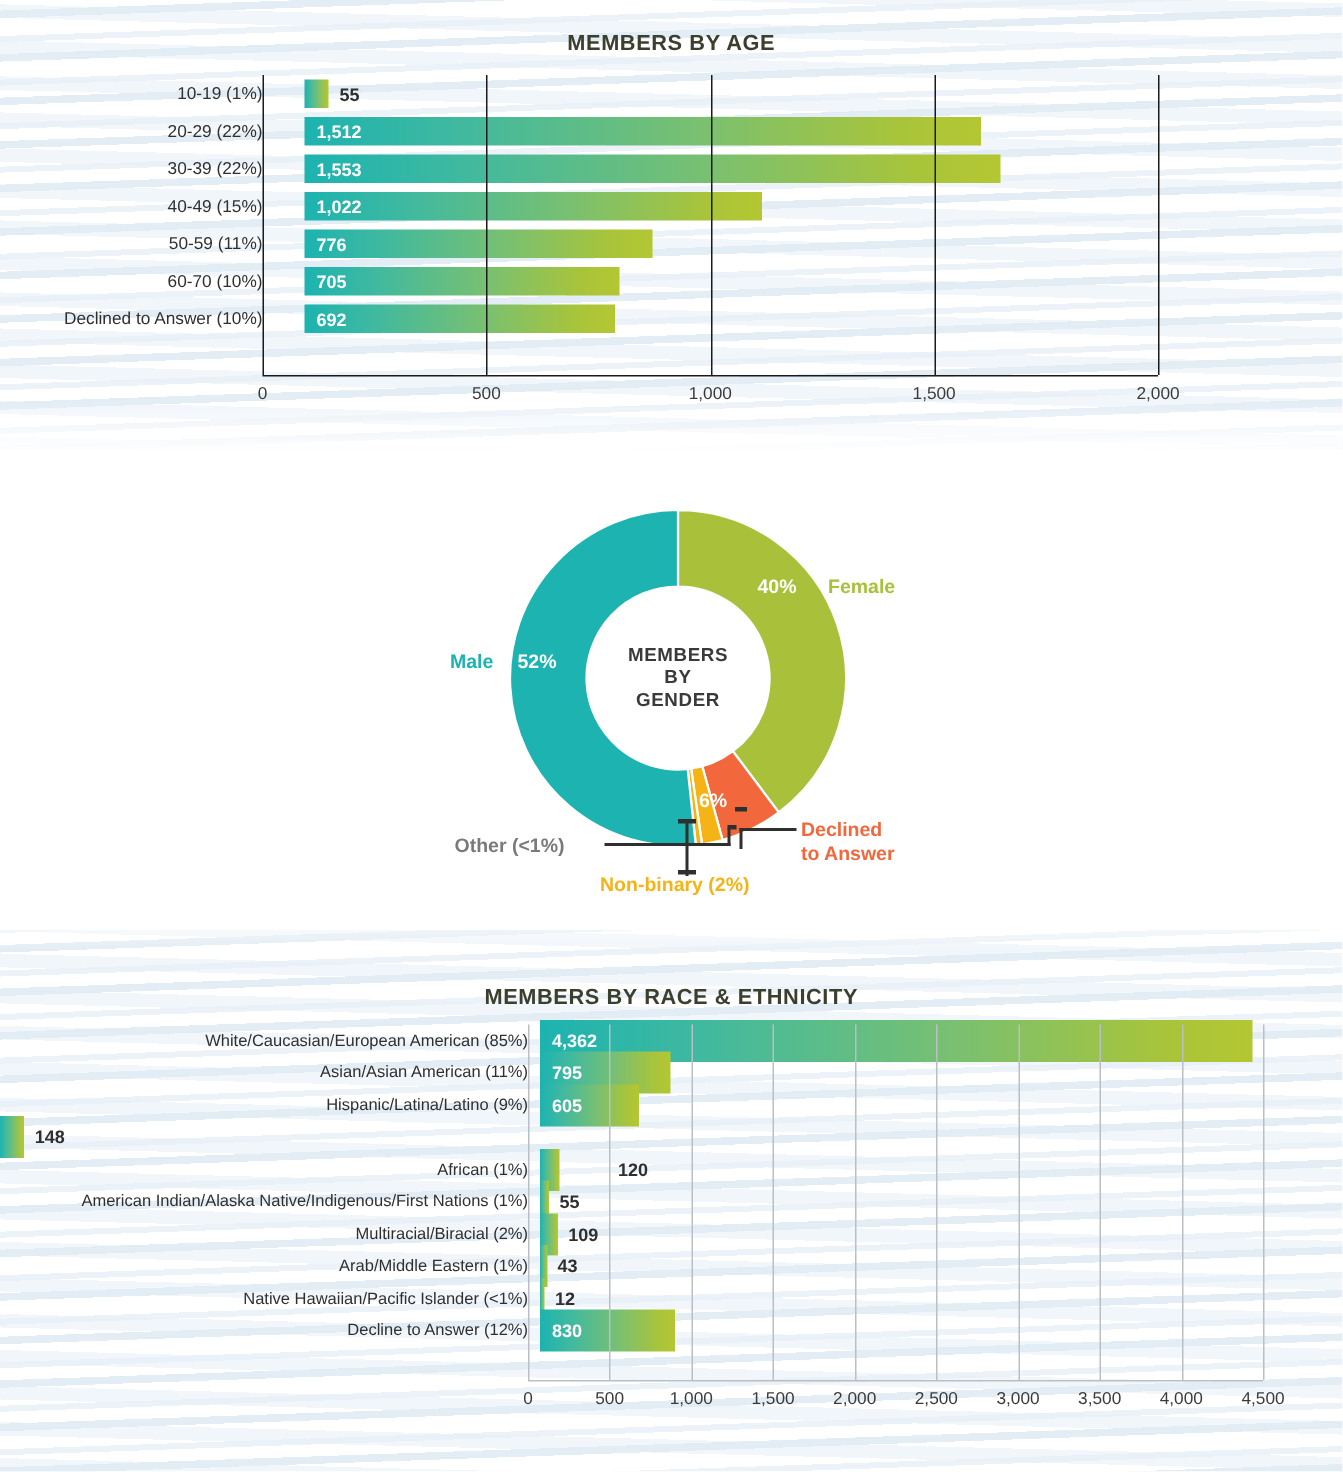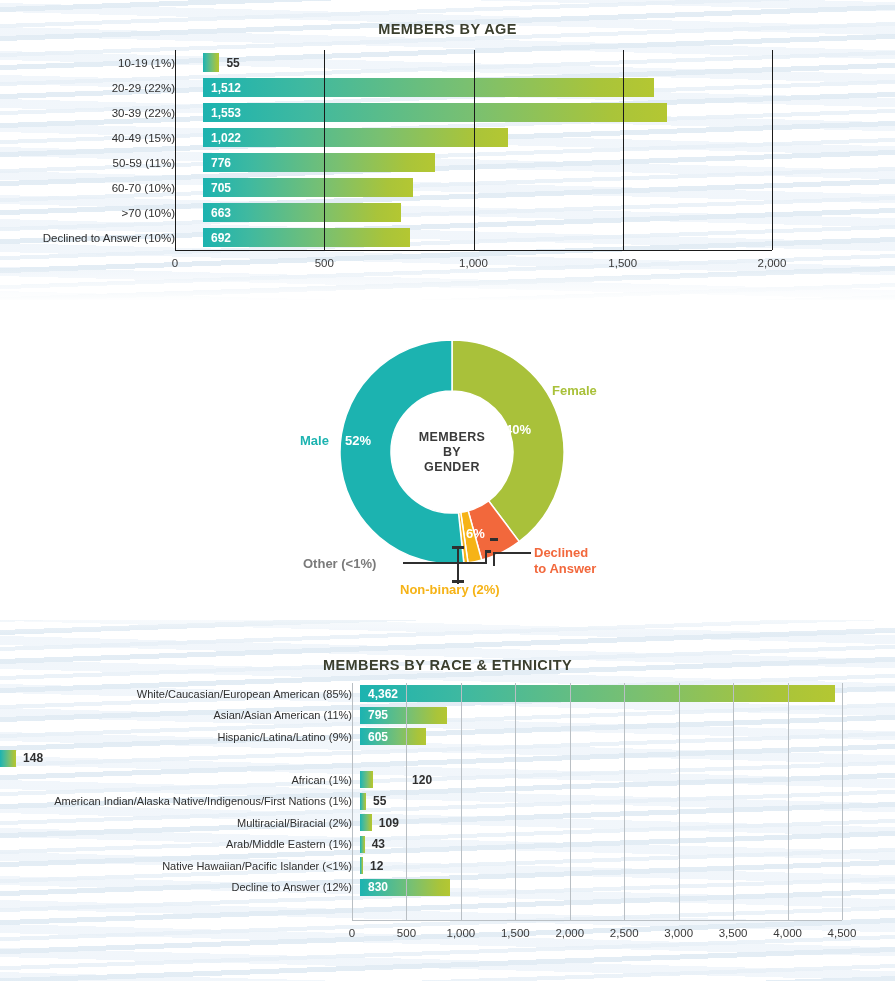--- a/index.html
+++ b/index.html
@@ -133,21 +133,21 @@
   #chart-age { left: 0; top: 50px; width: 895px; }
   #chart-age .hbar-label { width: 175px; }
   #chart-age .hbar-track { width: 597px; height: 19px; }
   #chart-age .hbar-row { height: 25px; gap: 20px; }
   #chart-age .grid-line { background: #1a1a1a; }
   #chart-age .axis-baseline { background: #1a1a1a; }
 
   
   #chart-race { left: 0; top: 683px; width: 895px; }
   #chart-race .hbar-label { width: 352px; font-size: 11px; }
-  #chart-race .hbar-track { width: 490px; height: 17px; }
+  #chart-race .hbar-track { width: 490px; height: 28px; }
   #chart-race .hbar-row { height: 21.5px; }
   #chart-race .grid-line { background: #b9bfc4; }
   #chart-race .axis-baseline { background: #b9bfc4; }
 
   
   #gender-block { position: absolute; left: 0; top: 330px; width: 895px; height: 285px; }
   #donut-wrap { position: absolute; left: 338px; top: 8px; width: 228px; height: 228px; }
   #donut-hole {
     position: absolute;
     left: 50%; top: 50%;
@@ -221,27 +221,20 @@
         <div class="hbar-track">
           <div class="hbar-fill" style="width: 231.636px;"></div>
           <div class="hbar-value inside" style="left: 8px;">776</div>
         </div>
       </div>
       <div class="hbar-row">
         <div class="hbar-label">60-70 (10%)</div>
         <div class="hbar-track">
           <div class="hbar-fill" style="width: 210.442px;"></div>
           <div class="hbar-value inside" style="left: 8px;">705</div>
-        </div>
-      </div>
-      <div class="hbar-row">
-        <div class="hbar-label">&gt;70 (10%)</div>
-        <div class="hbar-track">
-          <div class="hbar-fill" style="width: 197.905px;"></div>
-          <div class="hbar-value inside" style="left: 8px;">663</div>
         </div>
       </div>
       <div class="hbar-row">
         <div class="hbar-label">Declined to Answer (10%)</div>
         <div class="hbar-track">
           <div class="hbar-fill" style="width: 206.562px;"></div>
           <div class="hbar-value inside" style="left: 8px;">692</div>
         </div>
       </div>
     </div>
@@ -277,21 +270,21 @@
     <div id="donut-hole">
       <div class="dh-line">MEMBERS</div>
       <div class="dh-line">BY</div>
       <div class="dh-line">GENDER</div>
     </div>
   </div>
 
   <div class="donut-cap" id="cap-male" style="left:300px; top:103px; color:#1CB3B0;">Male</div>
   <div class="donut-cap" id="cap-male-pct" style="left:345px; top:103px; color:#ffffff;">52%</div>
 
-  <div class="donut-cap" id="cap-female-pct" style="left:505px; top:53px; color:#ffffff;margin-top:39px;">40%</div>
+  <div class="donut-cap" id="cap-female-pct" style="left:505px; top:53px; color:#ffffff;">40%</div>
   <div class="donut-cap" id="cap-female" style="left:552px; top:53px; color:#A9C13A;">Female</div>
 
   <div class="donut-cap" id="cap-declined-pct" style="left:466px; top:196px; color:#ffffff;">6%</div>
 
   <div class="donut-cap" id="cap-declined-1" style="left:534px; top:215px; color:#F2683C;">Declined</div>
   <div class="donut-cap" id="cap-declined-2" style="left:534px; top:231px; color:#F2683C;">to Answer</div>
 
   <div class="donut-cap" id="cap-nonbinary" style="left:400px; top:252px; color:#F6B316;">Non-binary  (2%)</div>
 
   <div class="donut-cap" id="cap-other" style="left:303px; top:226px; color:#7A7A7A;">Other (&lt;1%)</div>

